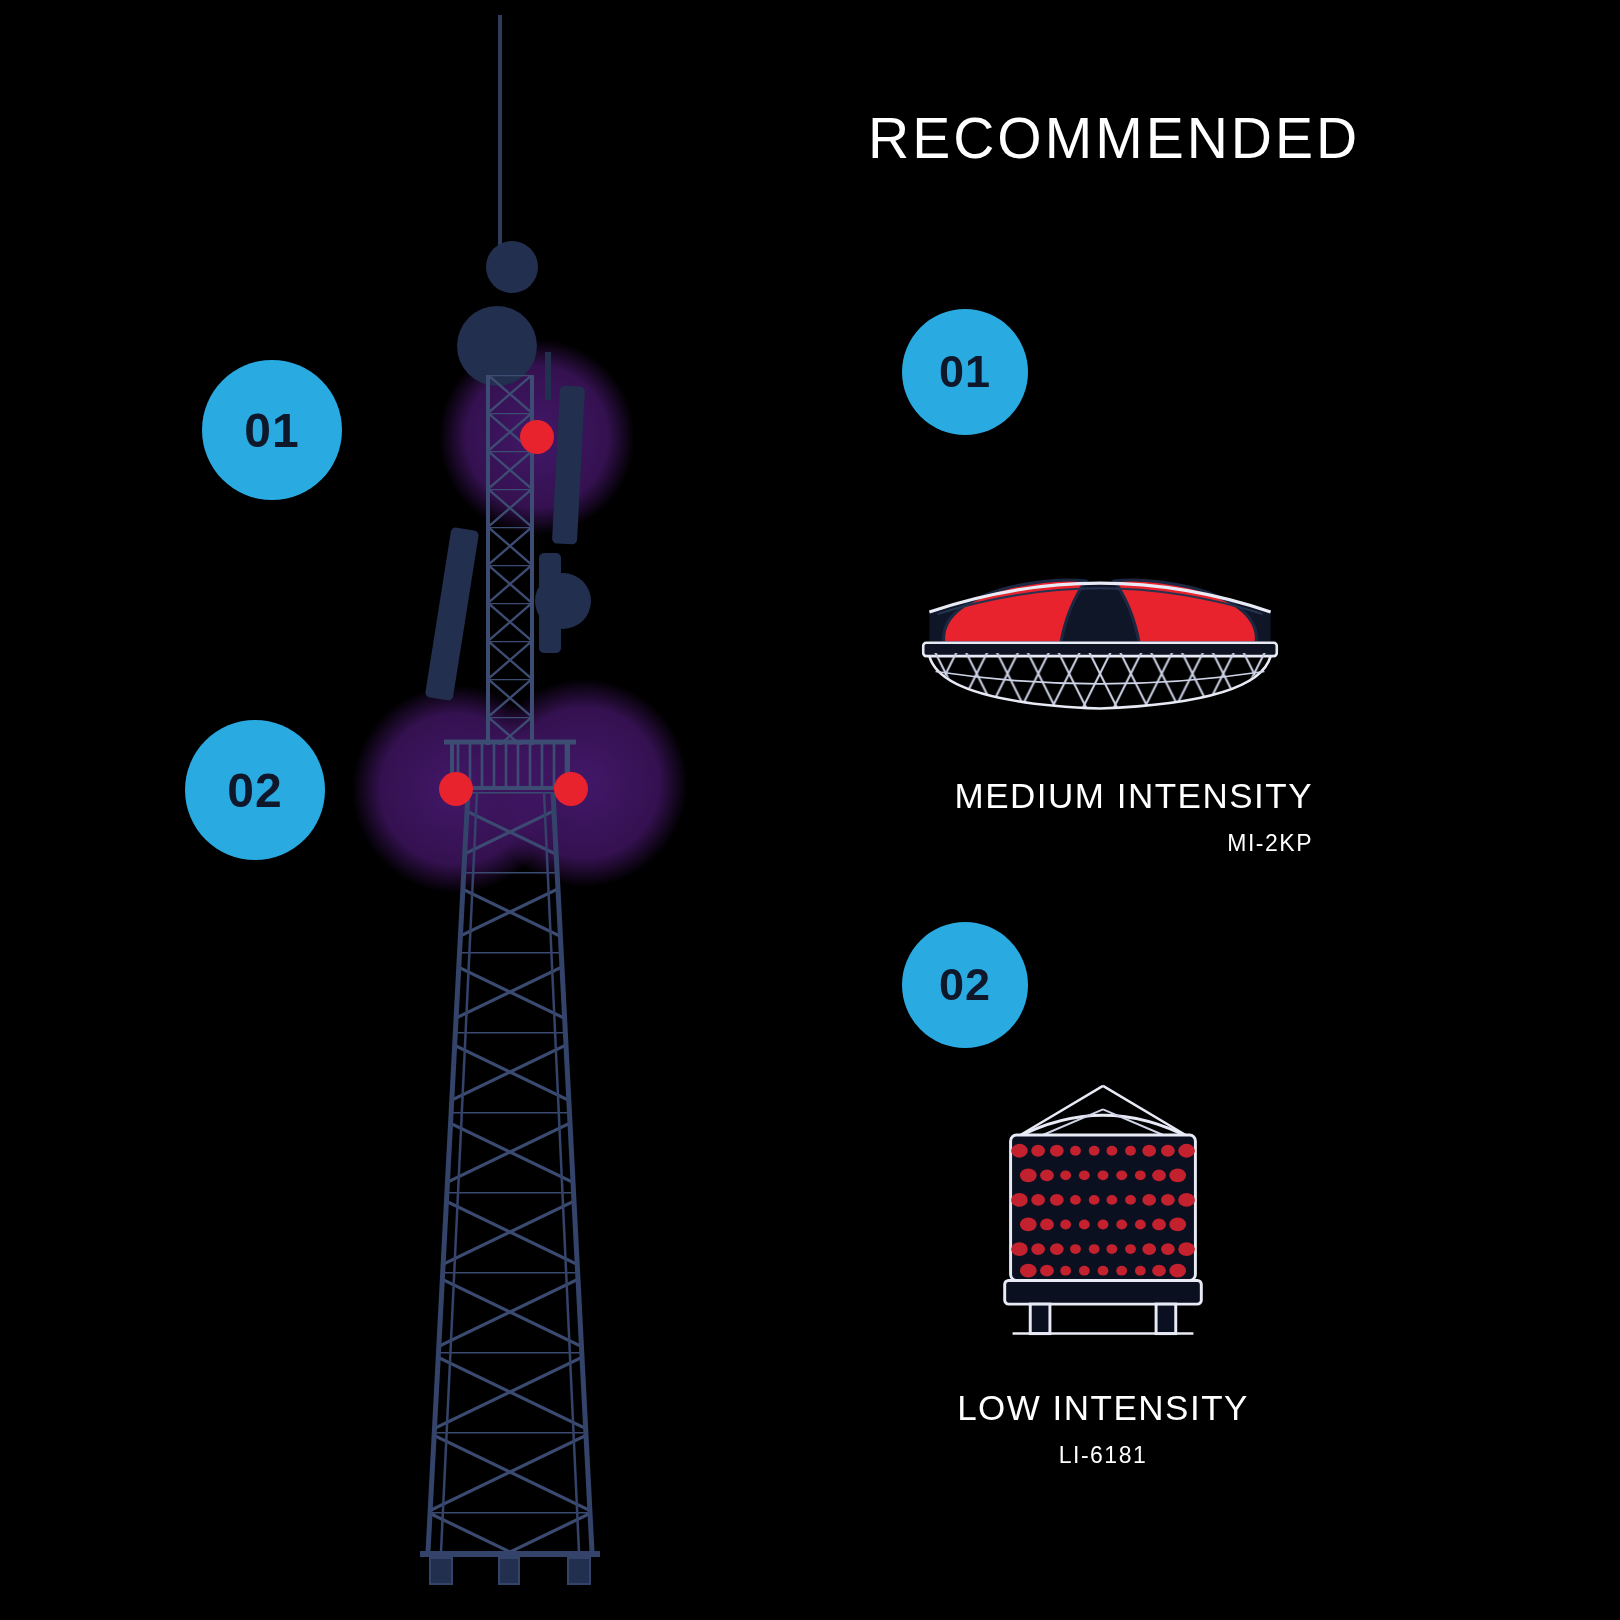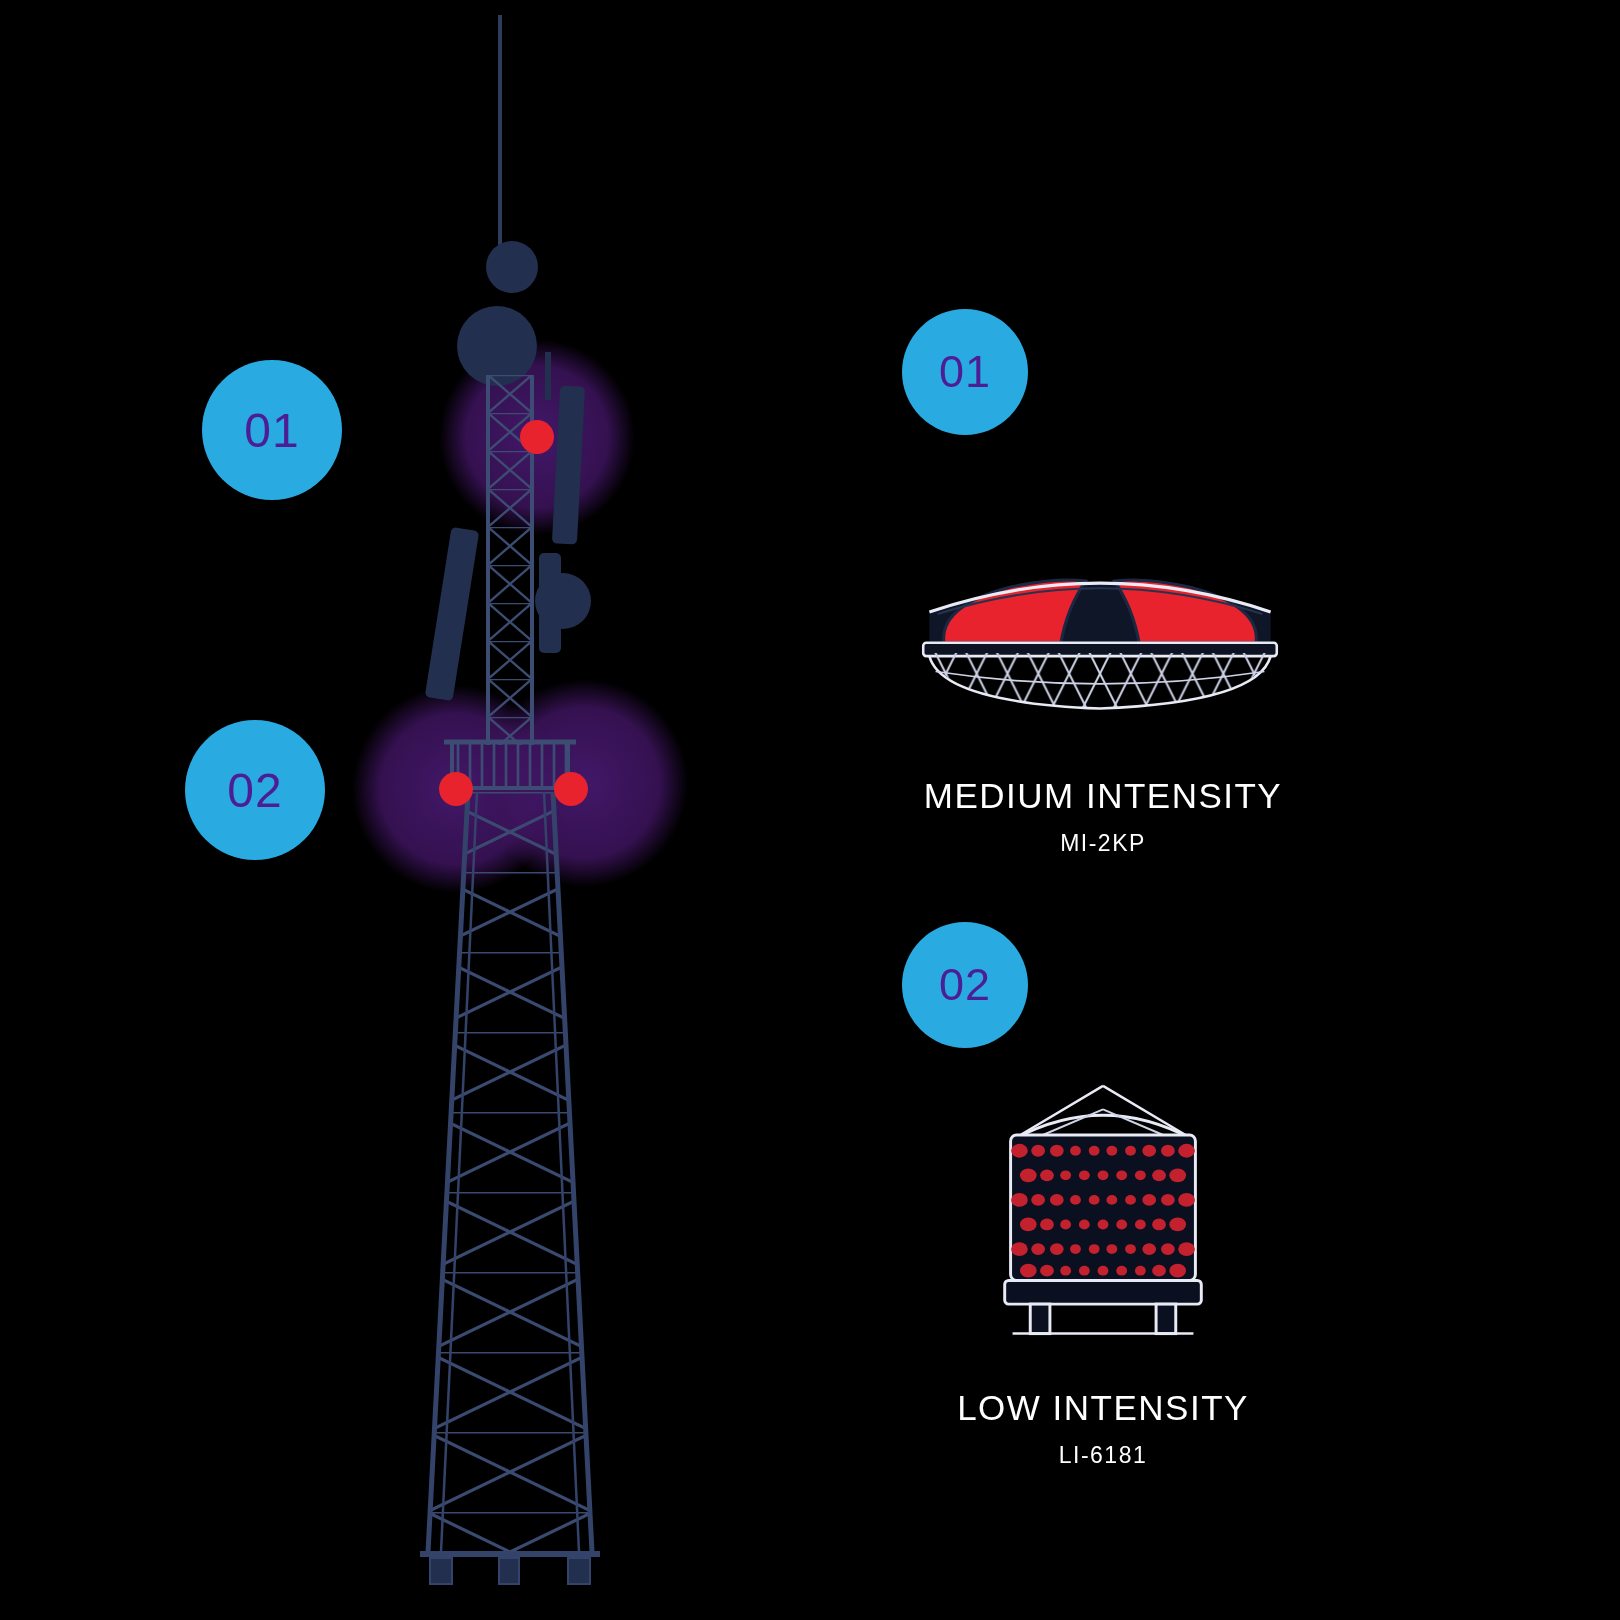--- a/index.html
+++ b/index.html
@@ -19,25 +19,26 @@
   svg { display: block; }
   .tower {
     position: absolute;
     left: 0;
     top: 0;
   }
   .badge {
     position: absolute;
     border-radius: 50%;
     background: #29abe2;
-    color: #4c1d95;
+    color: #0f172a;
     display: flex;
     align-items: center;
     justify-content: center;
     letter-spacing: 1px;
+    font-weight: bold;
   }
   .badge-lg { width: 140px; height: 140px; font-size: 48px; }
   .badge-md { width: 126px; height: 126px; font-size: 45px; }
   .badge-left-01 { left: 202px; top: 360px; }
   .badge-left-02 { left: 185px; top: 720px; }
   .badge-right-01 { left: 902px; top: 309px; }
   .badge-right-02 { left: 902px; top: 922px; }
   .heading {
     position: absolute;
     left: 868px;
@@ -58,21 +59,21 @@
     position: absolute;
     left: 985px;
     top: 1078px;
   }
   .sol-label {
     position: absolute;
     width: 420px;
     text-align: center;
     color: #ffffff;
   }
-  .sol-label-medium { left: 893px; top: 776px; }
+  .sol-label-medium { left: 893px; top: 776px; text-align: right; }
   .sol-label-low    { left: 893px; top: 1388px; }
   .sol-title {
     font-size: 35px;
     font-weight: 400;
     letter-spacing: 1.5px;
   }
   .sol-model {
     font-size: 23px;
     font-weight: 400;
     letter-spacing: 1.5px;
@@ -164,21 +165,21 @@
   </svg>
 
   <div class="badge badge-lg badge-left-01">
     <span>01</span>
   </div>
   <div class="badge badge-lg badge-left-02">
     <span>02</span>
   </div>
 
   <h1 class="heading">
-    <br>
+    <span>RECOMMENDED</span><br>
   </h1>
 
   <div class="badge badge-md badge-right-01">
     <span>01</span>
   </div>
 
   <svg class="icon-beacon" width="370" height="165" viewBox="0 0 360 160" aria-hidden="true">
     <defs>
       <pattern id="mesh" width="30" height="60" patternUnits="userSpaceOnUse">
         <path d="M0,0 L30,60 M30,0 L0,60" stroke="#cfd4e8" stroke-width="2" fill="none"></path>

